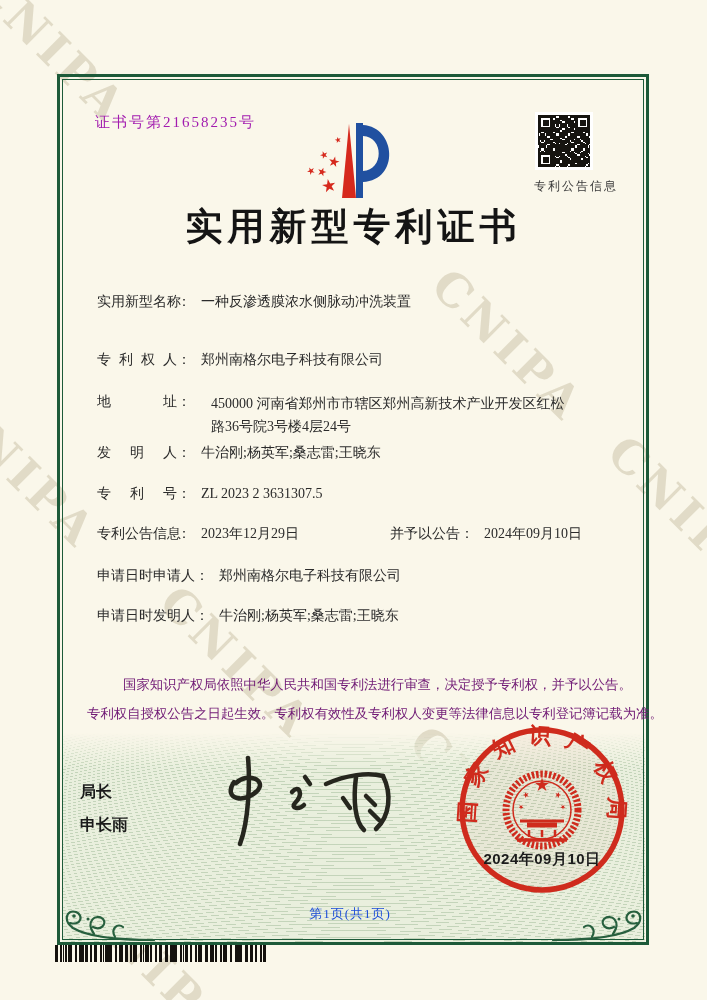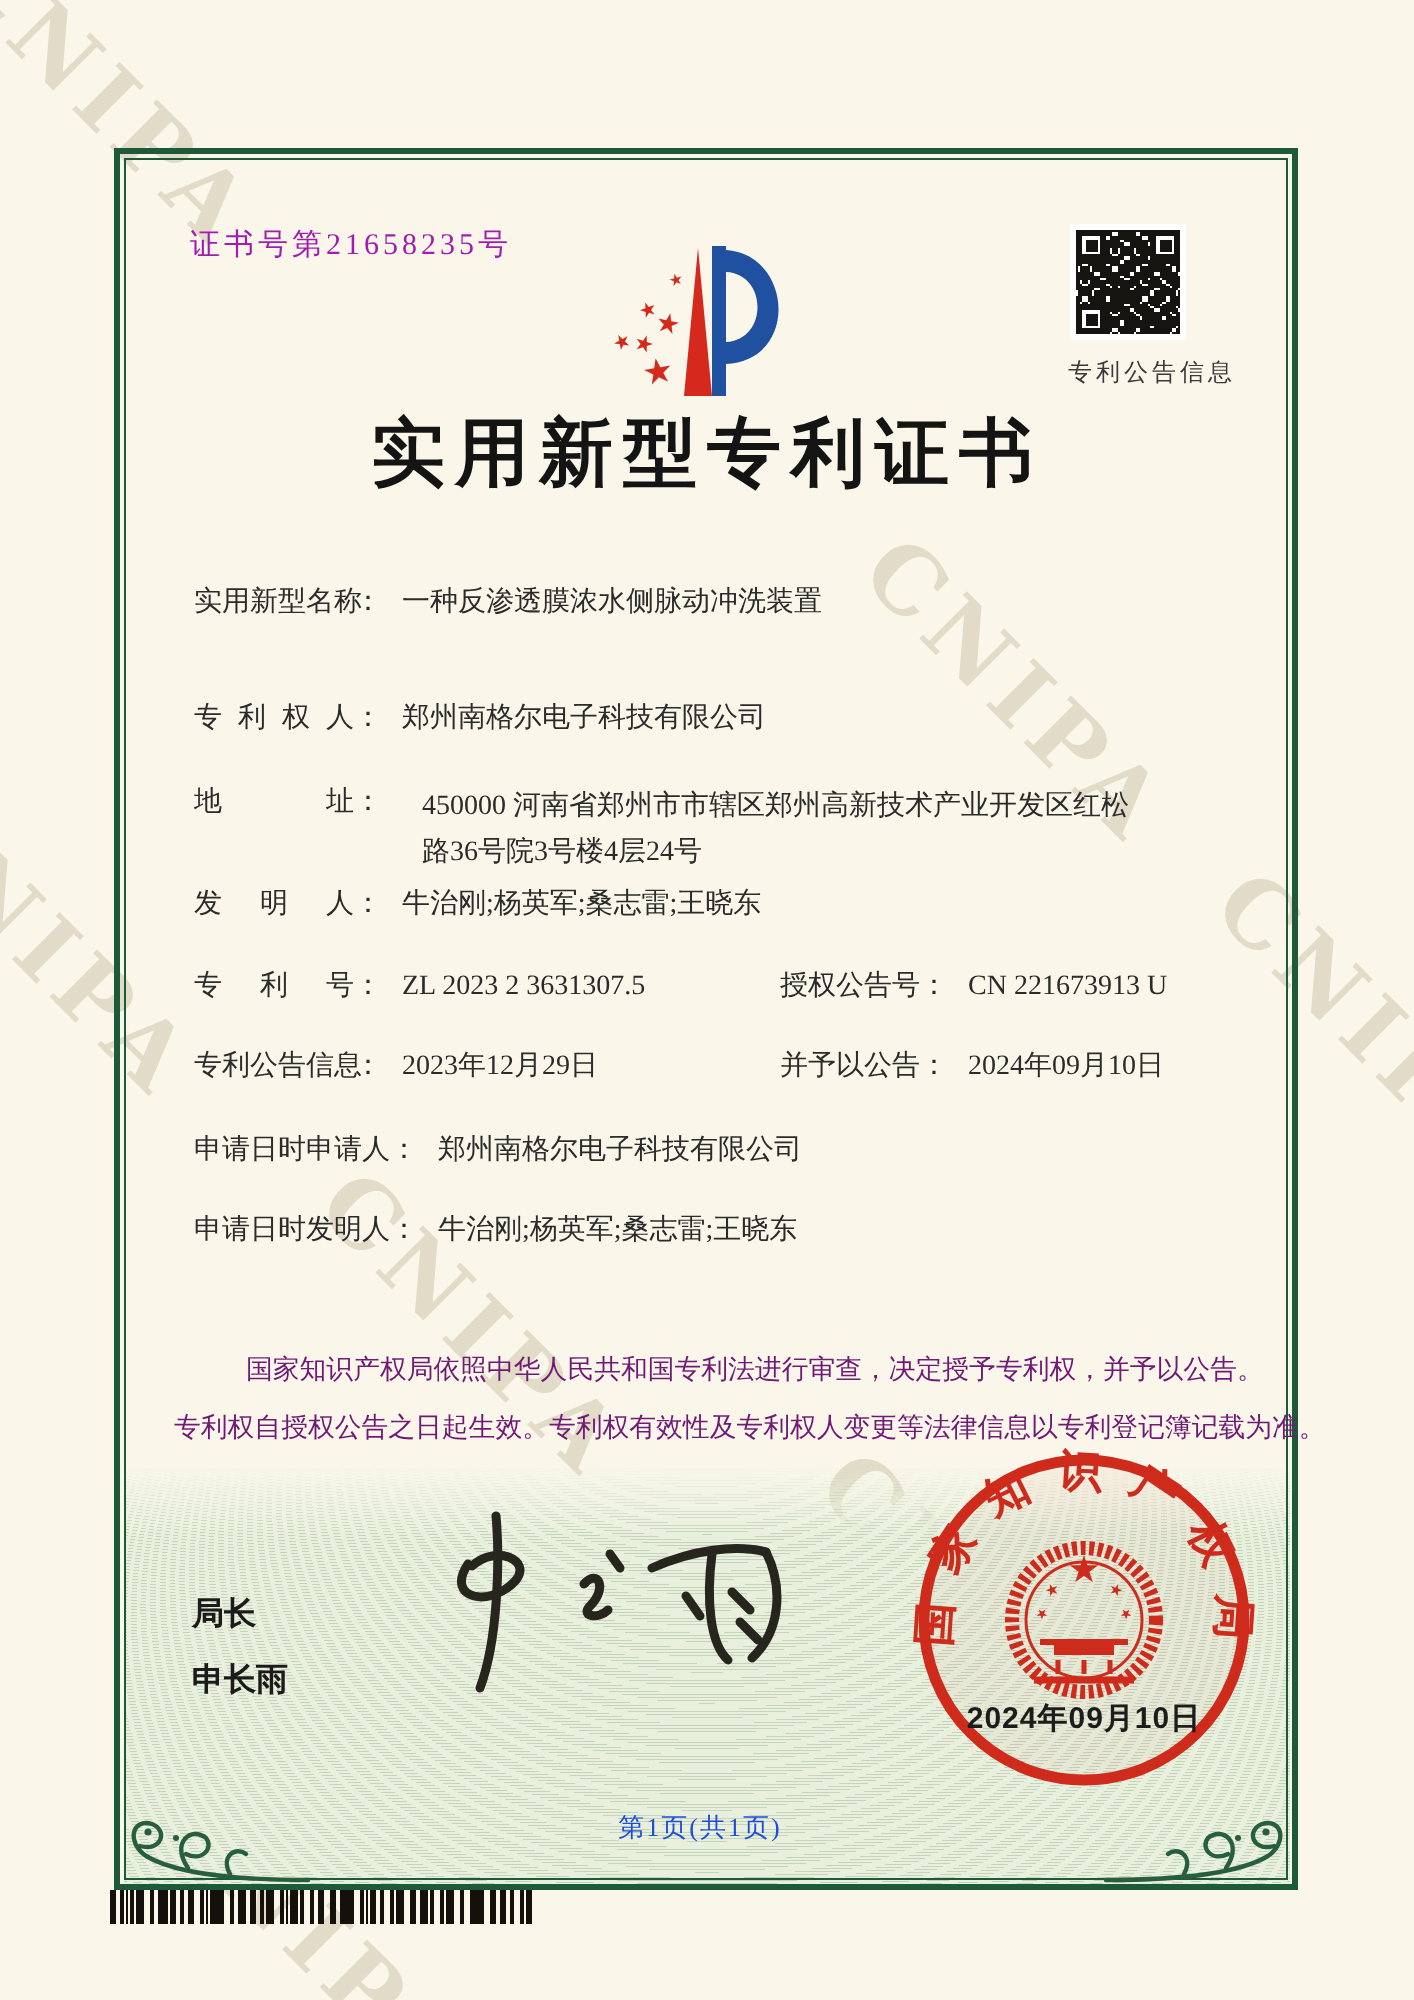--- a/index.html
+++ b/index.html
@@ -38,22 +38,22 @@
   .lbl{display:inline-block;width:80px;text-align:justify;text-align-last:justify;}
   .lbl-n{display:inline-block;}
   .colon{display:inline-block;}
   .val{display:inline-block;margin-left:10px;vertical-align:top;}
   .col2{position:absolute;left:293px;top:0;white-space:nowrap;}
   .addr .val{line-height:23px;margin-left:20px;}
   
   .decl{position:absolute;z-index:3;font-size:13.4px;color:#701a75;white-space:nowrap;
         font-family:"Liberation Serif","DejaVu Serif",serif;}
   
-  .director{position:absolute;left:96px;z-index:3;font-family:"Liberation Sans","DejaVu Sans",sans-serif;
-            font-weight:600;font-size:16px;color:#1b1b1b;margin-top:15px;}
+  .director{position:absolute;left:80px;z-index:3;font-family:"Liberation Sans","DejaVu Sans",sans-serif;
+            font-weight:600;font-size:16px;color:#1b1b1b;}
   .sig{position:absolute;left:206px;top:750px;z-index:3;}
   
   .seal{position:absolute;left:456px;top:724px;z-index:4;}
   .seal text{font-family:"Liberation Sans","DejaVu Sans",sans-serif;}
   .seal .org{font-size:22px;font-weight:700;letter-spacing:13px;fill:#cf2b1d;}
   .seal .dt{font-size:15px;font-weight:600;fill:#1c1c1c;letter-spacing:.5px;}
   
   .page-no{position:absolute;left:57px;top:905px;width:586px;z-index:3;text-align:center;
            font-size:13px;letter-spacing:1px;color:#1d4ed8;}
   .orn{position:absolute;z-index:3;}
@@ -131,23 +131,20 @@
   <div class="row addr" style="top:392px">
     <span class="lbl">地址</span><span class="colon">：</span><span class="val"><span>450000 河南省郑州市市辖区郑州高新技术产业开发区红松</span><br><span>路36号院3号楼4层24号</span></span>
   </div>
 
   <div class="row" style="top:443px">
     <span class="lbl">发明人</span><span class="colon">：</span><span class="val">牛治刚;杨英军;桑志雷;王晓东</span>
   </div>
 
   <div class="row" style="top:484px">
     <span class="lbl">专利号</span><span class="colon">：</span><span class="val">ZL 2023 2 3631307.5</span>
-    <span class="col2">
-      <span class="lbl-n">授权公告号</span><span class="colon">：</span><span class="val">CN 221673913 U</span>
-    </span>
   </div>
 
   <div class="row" style="top:524px">
     <span class="lbl">专利公告信息</span><span class="colon">：</span><span class="val">2023年12月29日</span>
     <span class="col2">
       <span class="lbl-n">并予以公告</span><span class="colon">：</span><span class="val">2024年09月10日</span>
     </span>
   </div>
 
   <div class="row" style="top:566px">

